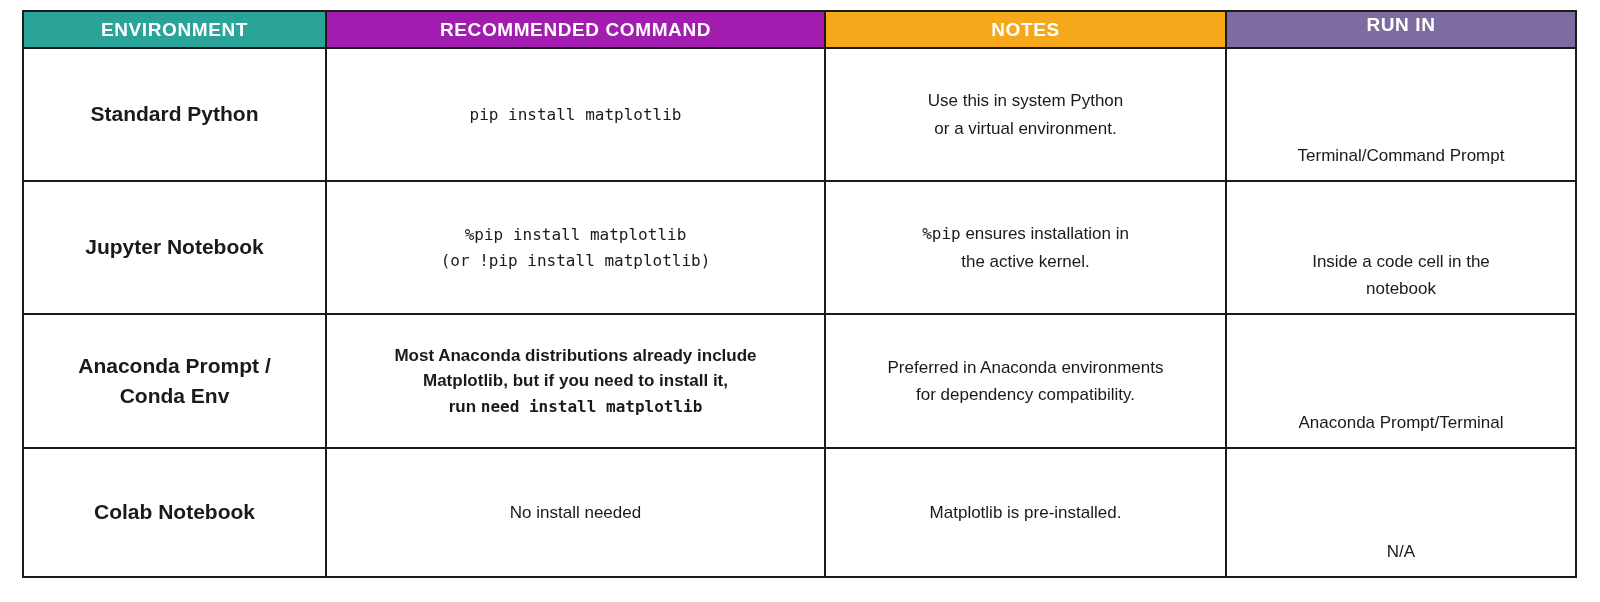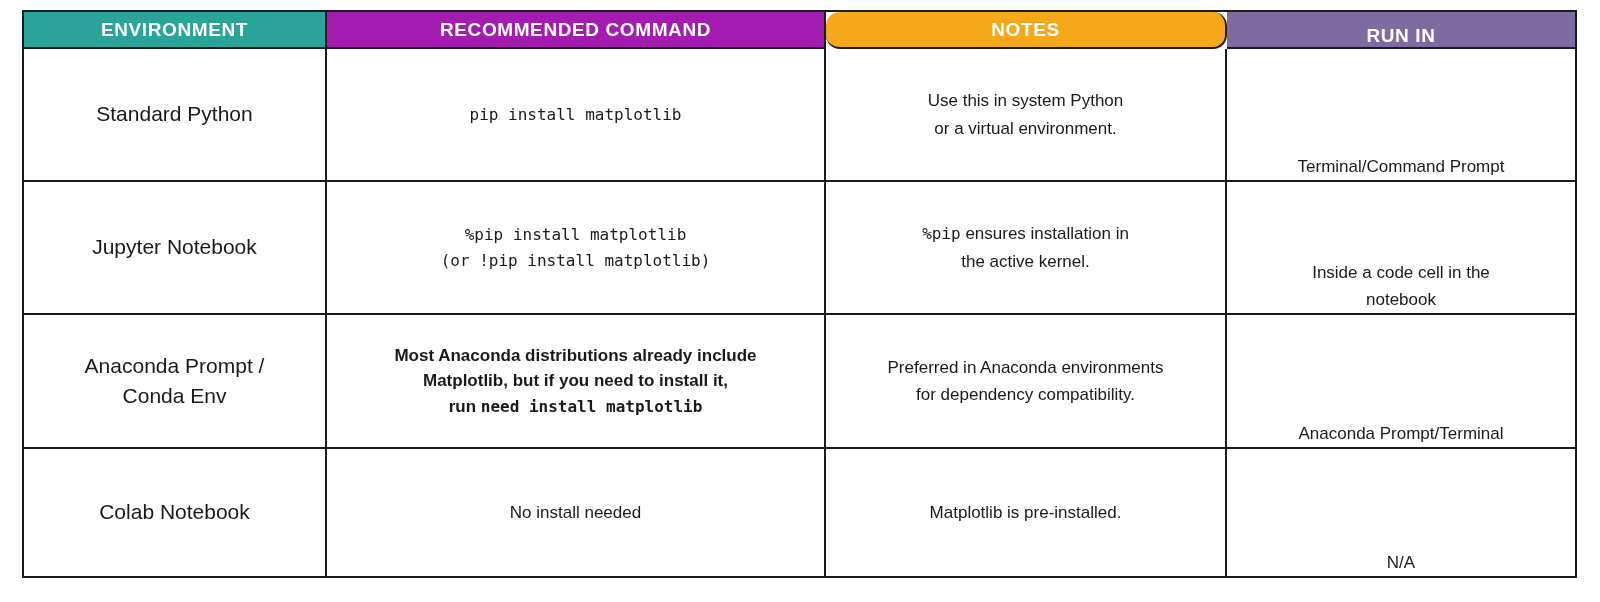--- a/index.html
+++ b/index.html
@@ -24,33 +24,33 @@
     grid-template-rows: 37px 133px 133px 134px 1fr;
   }
   .cell {
     border-right: 2px solid #1b1b1b;
     border-bottom: 2px solid #1b1b1b;
     display: flex;
     flex-direction: column;
     align-items: center;
     justify-content: center;
     text-align: center;
-    padding: 0 12px;
+    padding: 11px 12px;
   }
   .cell.last-col { border-right: none; justify-content: flex-end; }
   .cell.last-row { border-bottom: none; }
   .hdr {
     color: #ffffff;
     font-weight: bold;
     font-size: 19px;
     letter-spacing: 0.6px;
     text-transform: uppercase;
   }
   .env {
-    font-weight: normal;
+    font-weight: bold;
     font-size: 21px;
     line-height: 1.45;
   }
   .body-txt {
     font-size: 17px;
     line-height: 1.6;
   }
   .mono {
     font-family: "DejaVu Sans Mono", "Liberation Mono", monospace;
     font-size: 16px;
@@ -61,21 +61,21 @@
 
 <div class="table-wrap">
   <div class="grid">
 
     <div class="cell hdr" style="background-color: rgb(42, 164, 152);">
       <span>ENVIRONMENT</span>
     </div>
     <div class="cell hdr" style="background-color: #a21caf;">
       <span>RECOMMENDED COMMAND</span>
     </div>
-    <div class="cell hdr" style="background-color: rgb(245, 168, 26); border-radius: 14px;">
+    <div class="cell hdr" style="background-color: rgb(245, 168, 26);">
       <span>NOTES</span>
     </div>
     <div class="cell hdr last-col" style="background-color: rgb(126, 108, 160);">
       <span>RUN IN</span>
     </div>
 
     <div class="cell env">
       <span>Standard Python</span>
     </div>
     <div class="cell body-txt">

